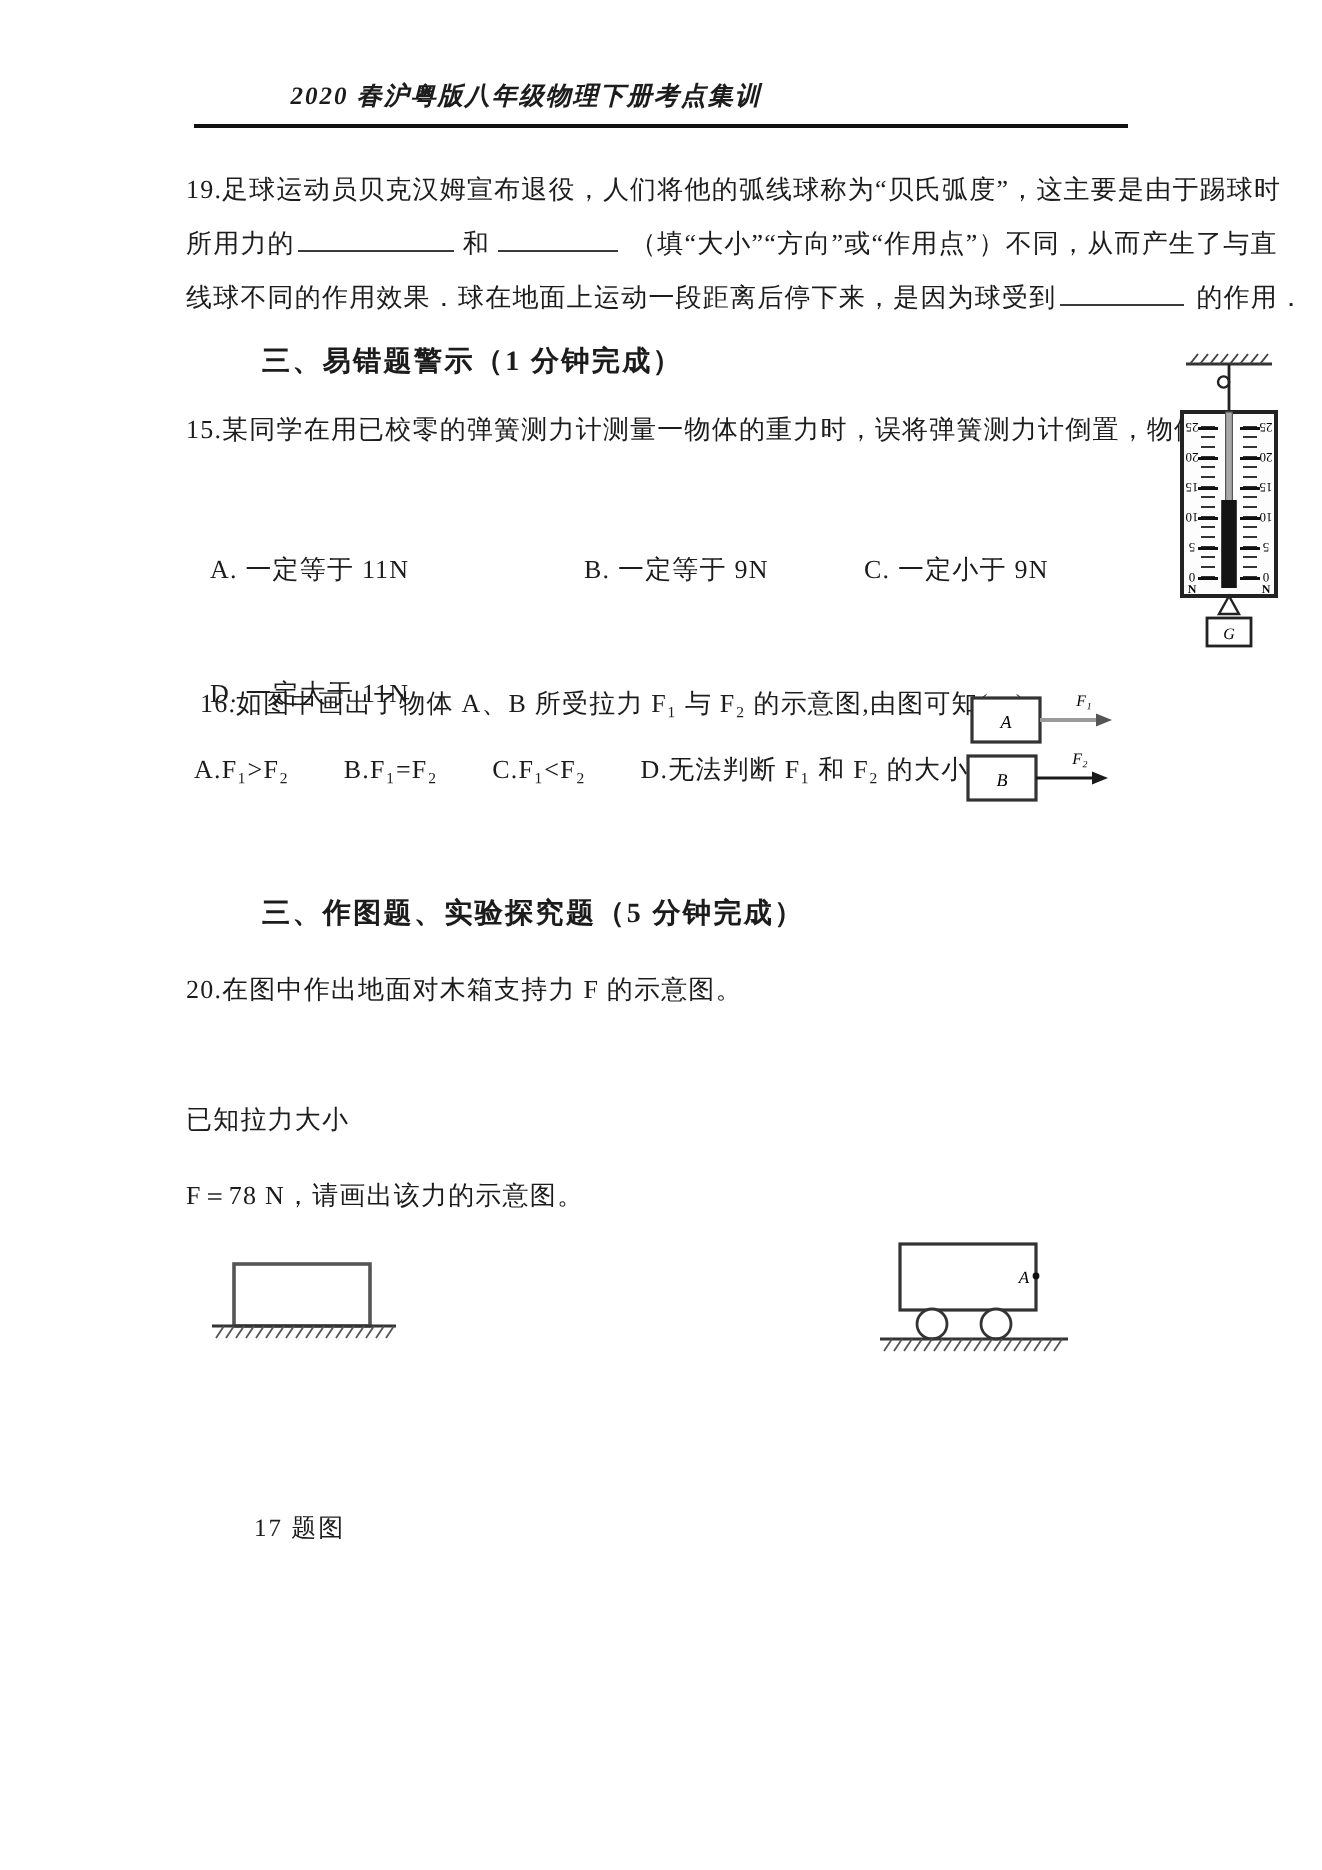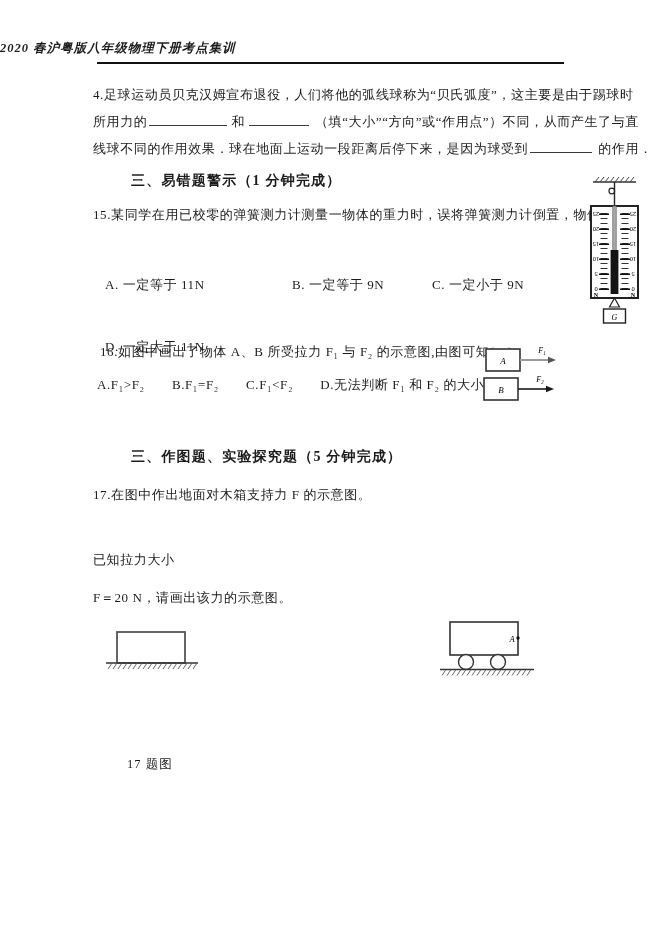--- a/index.html
+++ b/index.html
@@ -5,41 +5,41 @@
   html,body{margin:0;padding:0;background:#ffffff;}
   #page{
     position:relative;width:661px;height:935px;margin:0 auto;
     background:#ffffff;overflow:hidden;
     font-family:"Liberation Serif","DejaVu Serif",serif;
     color:#1c1c1c;
   }
   .abs{position:absolute;}
   .bodytext{font-size:13px;letter-spacing:0.6px;white-space:nowrap;}
   .header-title{
-    width:526px;top:40px;left:0;
+    width:526px;text-align:center;top:40px;left:0;
     font-size:12.5px;font-weight:bold;font-style:italic;letter-spacing:1px;
   }
   .header-rule{left:97px;top:62px;width:467px;height:2px;background:#111;}
   .section-title{font-size:14px;font-weight:bold;letter-spacing:1.2px;white-space:nowrap;margin-left:38px;}
   .blank{display:inline-block;border-bottom:1px solid #3a3a3a;height:13px;vertical-align:baseline;}
   .b78{width:78px;margin:0 4px 0 2px;}
   .b60{width:60px;margin:0 6px 0 4px;}
   .b62{width:62px;margin:0 6px 0 2px;}
   .caption{font-size:12.5px;letter-spacing:1px;}
   svg text{font-family:"Liberation Serif","DejaVu Serif",serif;}
 </style>
 </head>
 <body>
 
 <div id="page">
 
   <div class="abs header-title">2020 春沪粤版八年级物理下册考点集训</div>
   <div class="abs header-rule"></div>
 
-  <div class="abs bodytext" style="left:93px;top:86px;">4.足球运动员贝克汉姆宣布退役，人们将他的弧线球称为“贝氏弧度”，这主要是由于踢球时</div>
+  <div class="abs bodytext" style="left:93px;top:86px;">19.足球运动员贝克汉姆宣布退役，人们将他的弧线球称为“贝氏弧度”，这主要是由于踢球时</div>
   <div class="abs bodytext" style="left:93px;top:139px;">
     <span>线球不同的作用效果．球在地面上运动一段距离后停下来，是因为球受到</span><span class="blank b62"></span><span>的作用．</span>
   </div>
   <div class="abs bodytext" style="left:93px;top:112px;">
     <span>所用力的</span><span class="blank b78"></span><span>和</span><span class="blank b60"></span><span>（填“大小”“方向”或“作用点”）不同，从而产生了与直</span>
   </div>
 
   <div class="abs section-title" style="left:93px;top:172px;">三、易错题警示（1 分钟完成）</div>
 
   <div class="abs bodytext" style="left:93px;top:206px;">15.某同学在用已校零的弹簧测力计测量一物体的重力时，误将弹簧测力计倒置，物体挂在</div>
@@ -96,24 +96,24 @@
     <text x="90" y="17" font-size="8" font-style="italic" text-anchor="middle">F₁</text>
     <rect x="32" y="42" width="34" height="22" fill="#ffffff" stroke="#333" stroke-width="1.6"></rect>
     <text x="49" y="57" font-size="9" font-style="italic" text-anchor="middle">B</text>
     <line x1="66" y1="53" x2="96" y2="53" stroke="#1a1a1a" stroke-width="1.6"></line>
     <polygon points="102,53 94,49.8 94,56.2" fill="#1a1a1a"></polygon>
     <text x="88" y="46" font-size="8" font-style="italic" text-anchor="middle">F₂</text>
   </svg>
 
   <div class="abs section-title" style="left:93px;top:448px;">三、作图题、实验探究题（5 分钟完成）</div>
 
-  <div class="abs bodytext" style="left:93px;top:486px;">17.在图中作出地面对木箱支持力 F 的示意图。</div>
+  <div class="abs bodytext" style="left:93px;top:486px;">20.在图中作出地面对木箱支持力 F 的示意图。</div>
 
   <div class="abs bodytext" style="left:93px;top:551px;text-align:right;">已知拉力大小</div>
-  <div class="abs bodytext" style="left:93px;top:589px;">F＝20 N，请画出该力的示意图。</div>
+  <div class="abs bodytext" style="left:93px;top:589px;">F＝78 N，请画出该力的示意图。</div>
 
   <svg class="abs" style="left:98px;top:620px;" width="110" height="55" viewBox="0 0 110 55">
     <rect x="19" y="12" width="68" height="31" fill="#ffffff" stroke="#555" stroke-width="1.8"></rect>
     <line x1="8" y1="43" x2="100" y2="43" stroke="#333" stroke-width="1.5"></line>
     <path stroke="#555" stroke-width="0.9" fill="none" d="M10 49l4 -6M15 49l4 -6M20 49l4 -6M25 49l4 -6M30 49l4 -6M35 49l4 -6M40 49l4 -6M45 49l4 -6M50 49l4 -6M55 49l4 -6M60 49l4 -6M65 49l4 -6M70 49l4 -6M75 49l4 -6M80 49l4 -6M85 49l4 -6M90 49l4 -6M95 49l4 -6"></path>
   </svg>
 
   <svg class="abs" style="left:438px;top:612px;" width="110" height="68" viewBox="0 0 110 68">
     <rect x="12" y="10" width="68" height="33" fill="#ffffff" stroke="#333" stroke-width="1.6"></rect>
     <circle cx="28" cy="50" r="7.5" fill="#ffffff" stroke="#333" stroke-width="1.4"></circle>

